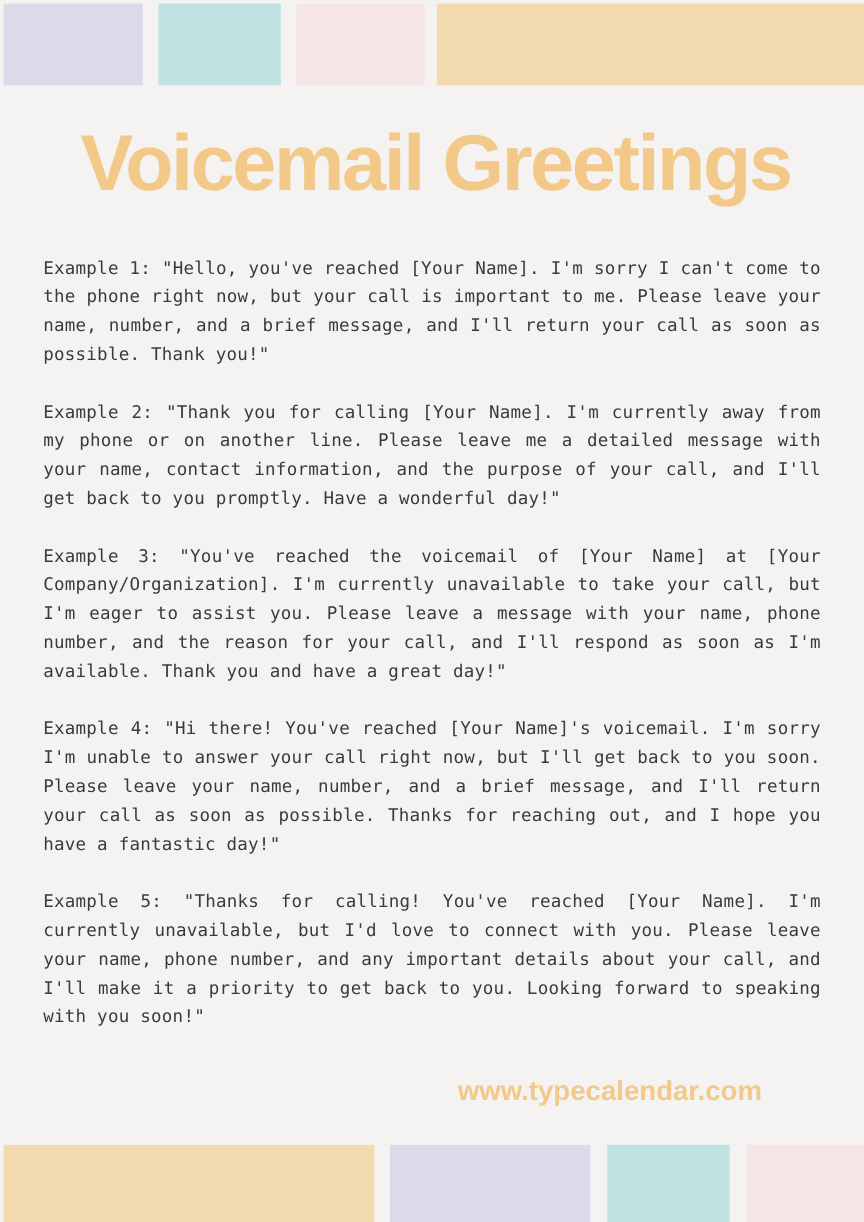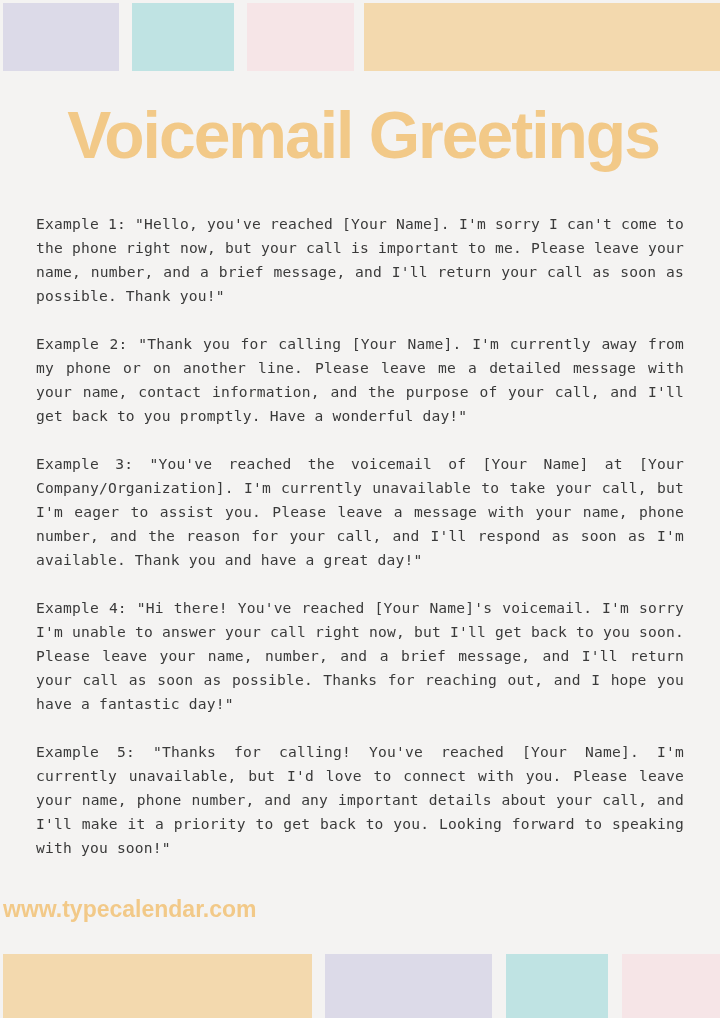--- a/index.html
+++ b/index.html
@@ -30,21 +30,21 @@
       font-size: 14.6px;
       line-height: 24px;
       color: #3a3a3a;
       text-align: justify;
       letter-spacing: 0.2px;
       margin-bottom: 24px;
     }
     .footer-url {
       position: absolute;
       left: 0; top: 893px; width: 632px;
-      text-align: left;
+      text-align: right;
       font-family: "Liberation Sans", sans-serif;
       font-weight: bold;
       font-size: 23px;
       color: #f2c988;
     }
   </style>
 </head>
 <body>
 
 <div class="block" style="left:0;top:0;width:116px;height:68px;background:#dcdae8;"></div>

